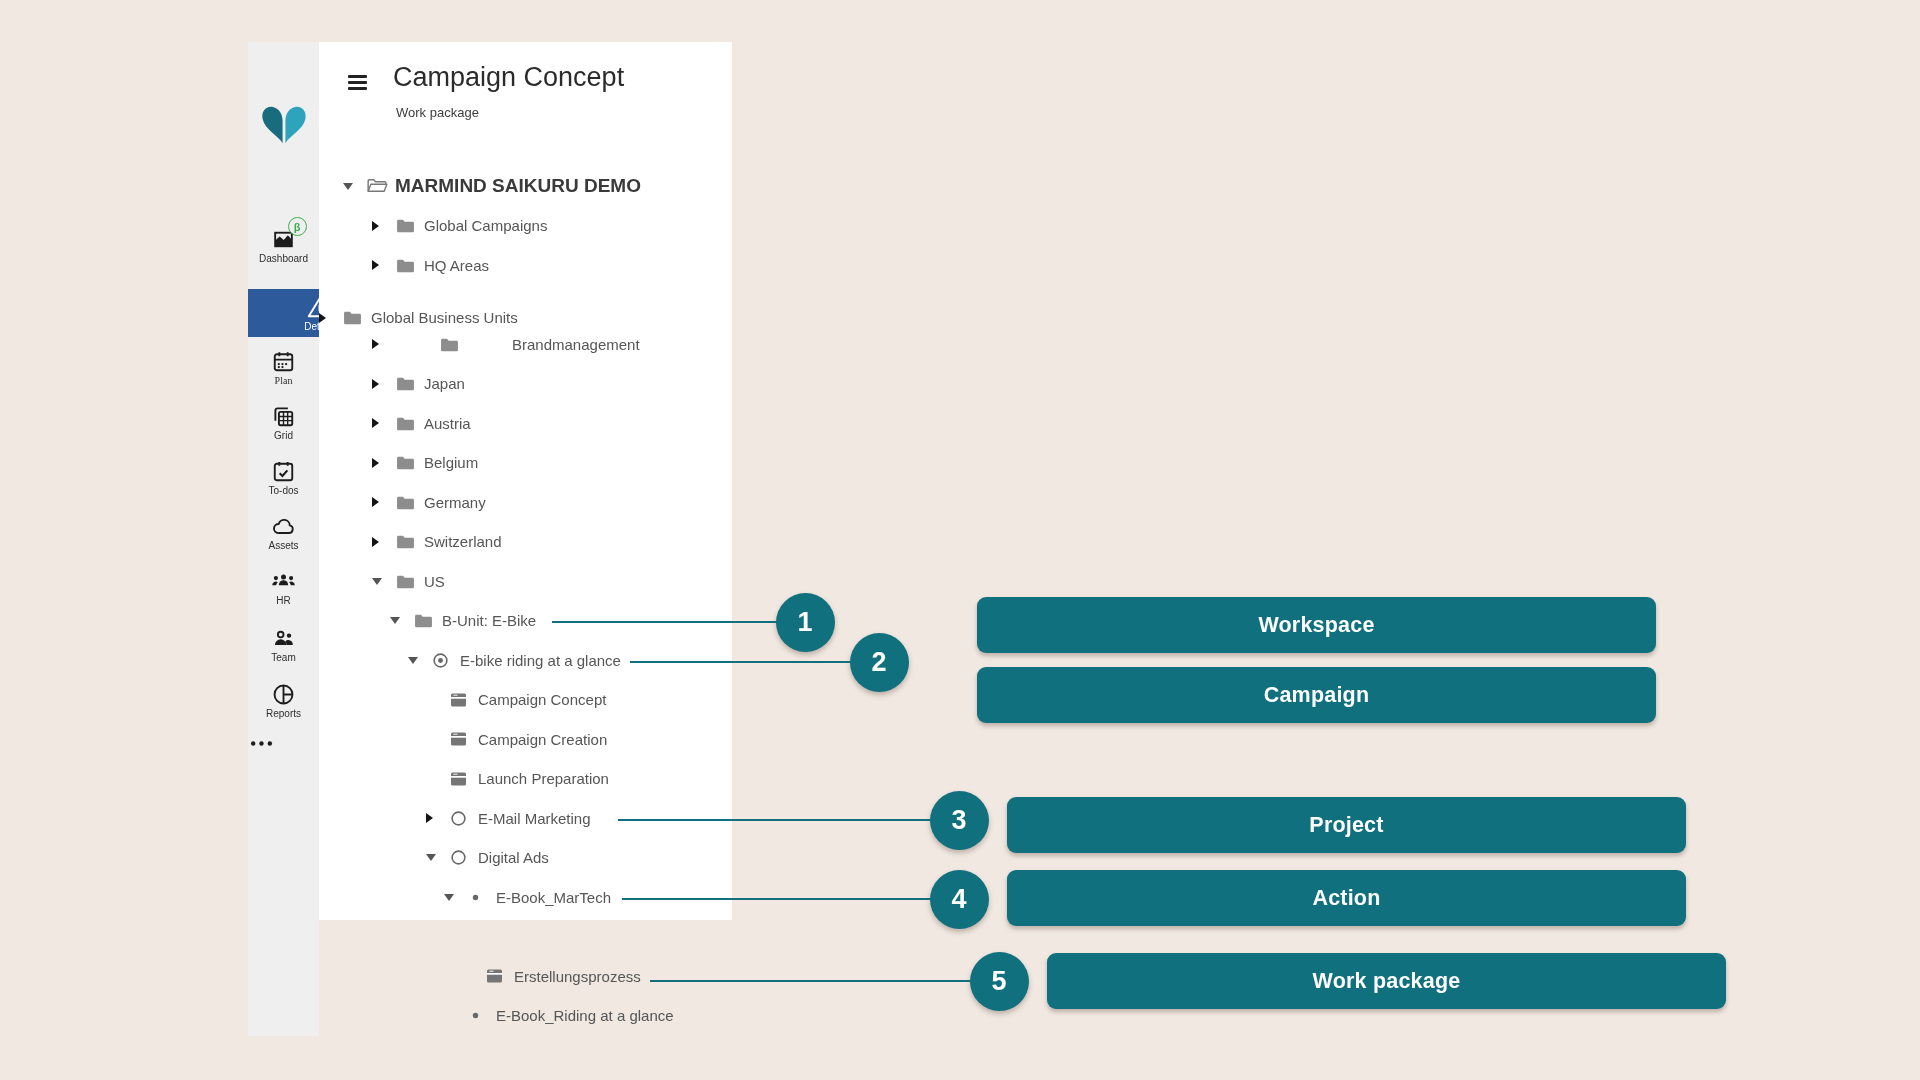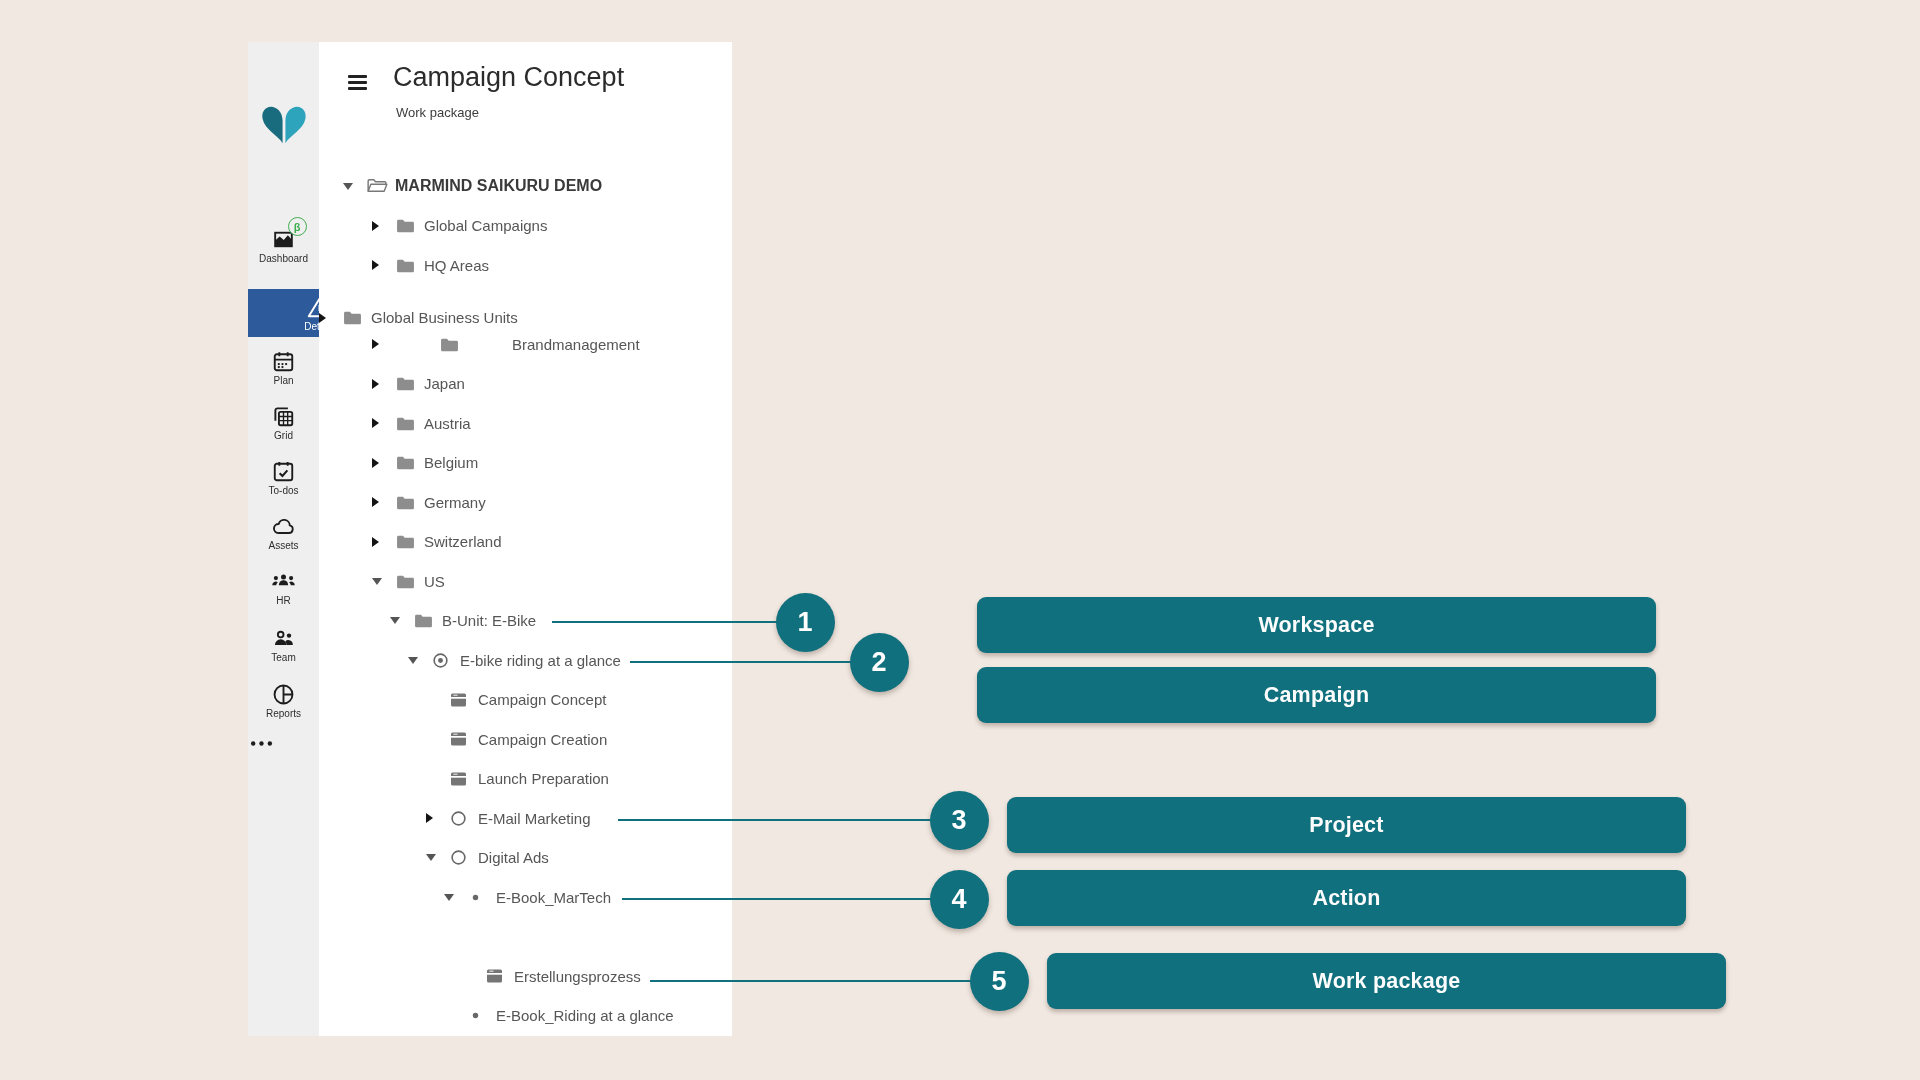--- a/index.html
+++ b/index.html
@@ -16,36 +16,36 @@
   .nav-item .nav-label{font-size:10px;margin-top:1px;color:#2e2e2e;white-space:nowrap;}
   .nav-item.active{background:#2d5a9b;height:48px;justify-content:center;color:#fff;}
   .nav-item.active .nav-label{color:#fff;}
   .nav-badge{position:absolute;top:-9px;right:-10px;width:17px;height:17px;border:1.6px solid #3fae4e;
              border-radius:50%;background:#efeff0;color:#3fae4e;font-size:11px;font-weight:700;
              display:flex;align-items:center;justify-content:center;}
   .nav-more{flex-direction:row;height:14px;}
   .nav-more svg{width:22px;height:8px;}
 
   
-  .panel{position:absolute;left:319px;top:42px;width:413px;height:994px;background:#ffffff;}
+  .panel{position:absolute;left:319px;top:42px;width:413px;height:878px;background:#ffffff;}
   .hamburger{position:absolute;left:29px;top:33px;width:19px;height:15px;display:flex;flex-direction:column;justify-content:space-between;cursor:pointer;}
   .hamburger span{display:block;height:2.6px;background:#222;border-radius:1px;}
   .page-title{position:absolute;left:74px;top:20px;font-size:27px;font-weight:500;color:#2b2b2b;white-space:nowrap;}
   .page-subtitle{position:absolute;left:77px;top:63px;font-size:13px;color:#3d3d3d;}
 
   
   .tree{position:absolute;left:0;top:0;width:100%;height:100%;}
   .tree-row{position:absolute;height:39.5px;display:flex;align-items:center;cursor:pointer;}
   .caret-slot{width:24px;display:flex;align-items:center;justify-content:flex-start;flex:none;}
   .caret-open{width:0;height:0;border-left:5.5px solid transparent;border-right:5.5px solid transparent;border-top:7px solid #555;}
   .caret-closed{width:0;height:0;border-top:5.5px solid transparent;border-bottom:5.5px solid transparent;border-left:7.5px solid #141414;}
   .icon-slot{width:26px;display:flex;align-items:center;justify-content:flex-start;flex:none;}
   .icon-slot svg{display:block;}
   .tree-label{font-size:15px;color:#565656;margin-left:2px;white-space:nowrap;}
-  .tree-label.bold{font-size:16px;font-weight:700;color:#3a3a3a;}
+  .tree-label.bold{font-size:19px;font-weight:700;color:#3a3a3a;}
   .ic-folder-open{color:#787878;}  .ic-folder{color:#8d8d8d;}
   .ic-campaign,.ic-project,.ic-action{color:#686868;}  .ic-workpackage{color:#757575;}
 
   
   .callout-line{position:absolute;height:2.6px;background:#10707e;z-index:1;}
   .callout-circle{position:absolute;width:59px;height:59px;border-radius:50%;background:#10707e;z-index:2;
                   display:flex;align-items:center;justify-content:center;color:#fff;font-size:27px;font-weight:700;
                   box-shadow:0 3px 5px rgba(96,74,62,.35);}
   .legend-btn{position:absolute;width:679px;height:56px;background:#10707e;border-radius:9px;z-index:2;
               display:flex;align-items:center;justify-content:center;color:#fdfdfd;font-size:21.5px;font-weight:700;
@@ -76,21 +76,21 @@
         </div>
         <div class="nav-item active" style="top: 247px; padding-left: 36px;">
           <span class="nav-icon">
             <svg viewBox="0 0 24 24" fill="none" stroke="currentColor" stroke-width="1.9">
               <path d="M12 3.6L22.3 20.4H1.7z" stroke-linejoin="round"></path>
               <path d="M12 9.4v6"></path>
             </svg>
           </span>
           <span class="nav-label">Details</span>
         </div>
-        <div class="nav-item" style="top: 306px;">
+        <div class="nav-item" style="top: 306px; font-family: Liberation Serif, serif;">
           <span class="nav-icon">
             <svg viewBox="0 0 24 24" fill="none" stroke="currentColor" stroke-width="1.8">
               <rect x="3.6" y="5" width="16.8" height="15.4" rx="2"></rect>
               <path d="M8 3v4M16 3v4M3.6 10.2h16.8"></path>
               <path d="M7.5 14.5h.01M11 14.5h.01M14.5 14.5h.01M7.5 17.3h.01M11 17.3h.01" stroke-width="2.2" stroke-linecap="round"></path>
             </svg>
           </span>
           <span class="nav-label">Plan</span>
         </div>
         <div class="nav-item" style="top: 361px;">

